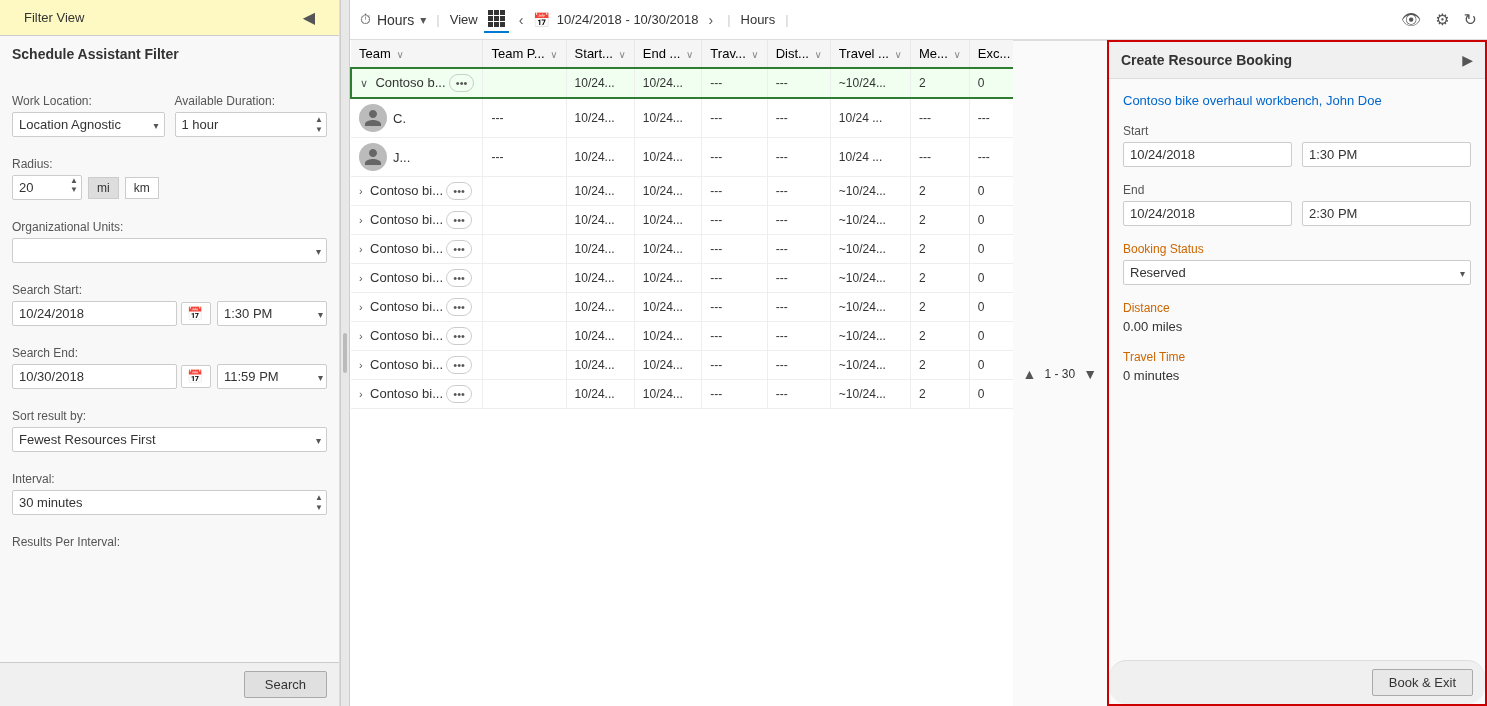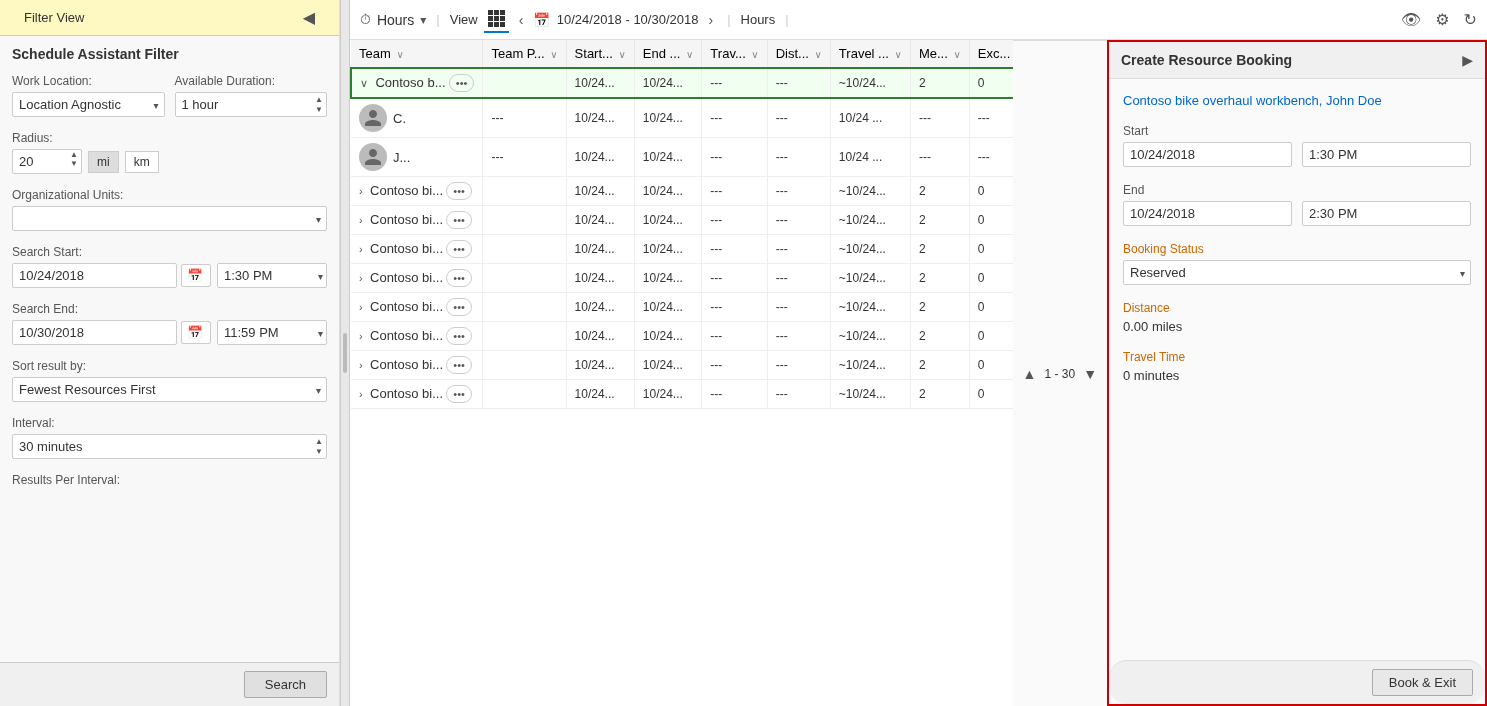--- a/index.html
+++ b/index.html
@@ -28,21 +28,21 @@
     .collapse-btn {
       background: none; border: none; cursor: pointer; font-size: 16px; color: #555;
     }
     .filter-content {
       padding: 10px 12px;
       flex: 1;
       overflow-y: auto;
     }
     .filter-title { font-size: 14px; font-weight: 700; margin-bottom: 12px; color: #333; }
     .filter-row { margin-bottom: 14px; }
-    .filter-label { font-size: 12px; color: #555; margin-bottom: 4px; }
+    .filter-label { font-size: 12px; color: #555; margin-bottom: 4px; margin-top: 20px; }
     .filter-row-inline { display: flex; gap: 10px; margin-bottom: 14px; }
     .filter-row-inline .col { flex: 1; }
     select, input[type="text"] {
       width: 100%; border: 1px solid #ccc; background: #fff; padding: 4px 6px;
       border-radius: 2px; font-size: 13px; color: #333;
     }
     .dropdown-wrapper { position: relative; display: flex; align-items: center; }
     .dropdown-wrapper select { appearance: none; padding-right: 24px; }
     .dropdown-arrow {
       position: absolute; right: 6px; top: 50%; transform: translateY(-50%);

